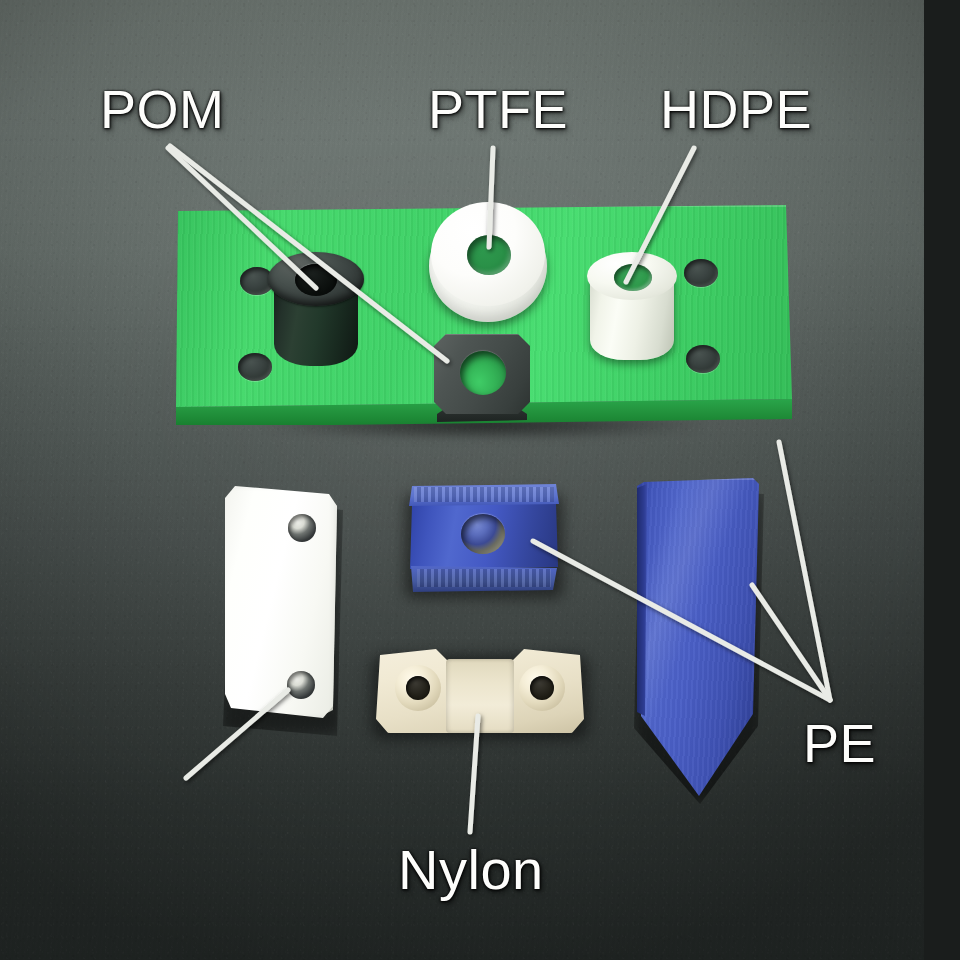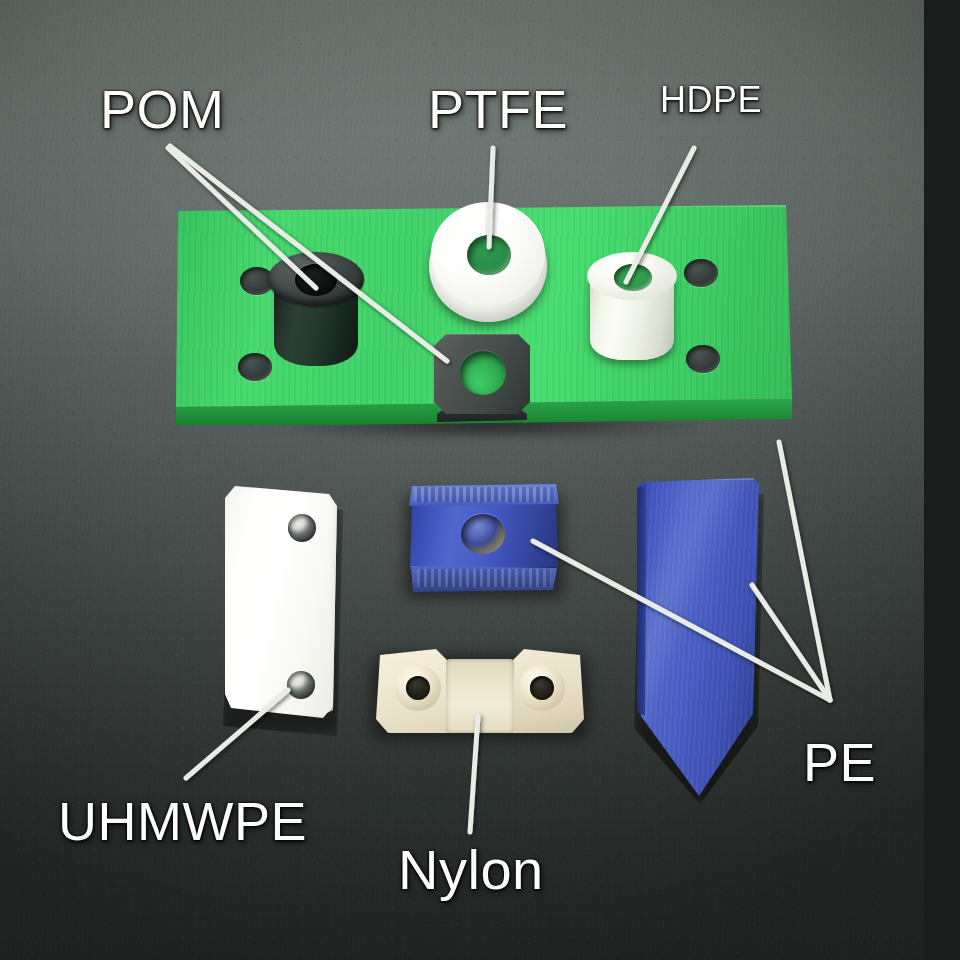--- a/index.html
+++ b/index.html
@@ -361,22 +361,22 @@
     line-height: 1;
     white-space: nowrap;
     text-shadow:
       0 0 2px rgba(0,0,0,.85),
       1px 1px 3px rgba(0,0,0,.8),
       -1px 1px 3px rgba(0,0,0,.55),
       2px 3px 6px rgba(0,0,0,.55);
   }
   #label-pom    { left: 100px; top: 82px;  font-size: 54px; }
   #label-ptfe   { left: 428px; top: 82px;  font-size: 54px; text-align: right; }
-  #label-hdpe   { left: 660px; top: 82px;  font-size: 36px; }
-  #label-pe     { left: 803px; top: 716px; font-size: 54px; margin-top: 19px; }
+  #label-hdpe   { left: 660px; top: 82px;  font-size: 54px; }
+  #label-pe     { left: 803px; top: 716px; font-size: 54px; }
   #label-uhmwpe { left: 58px;  top: 794px; font-size: 54px; }
   #label-nylon  { left: 398px; top: 842px; font-size: 56px; }
 </style>
 </head>
 <body>
 
 <div id="stage">
 
   <div class="bg-base"></div>
   <div class="bg-noise"></div>
@@ -474,16 +474,15 @@
       <path d="M830,700 L779,442" stroke-width="5"></path>
       <path d="M830,700 L533,541" stroke-width="5"></path>
       <path d="M830,700 L752,585" stroke-width="5"></path>
     </g>
   </svg>
 
   <div class="label" id="label-pom">POM</div>
   <div class="label" id="label-ptfe">PTFE</div>
   <div class="label" id="label-hdpe">HDPE</div>
   <div class="label" id="label-pe">PE</div>
-  <div class="label" id="label-uhmwpe">UHMWPE</div>
   <div class="label" id="label-nylon">Nylon</div>
 
 </div>
 
 </body></html>

